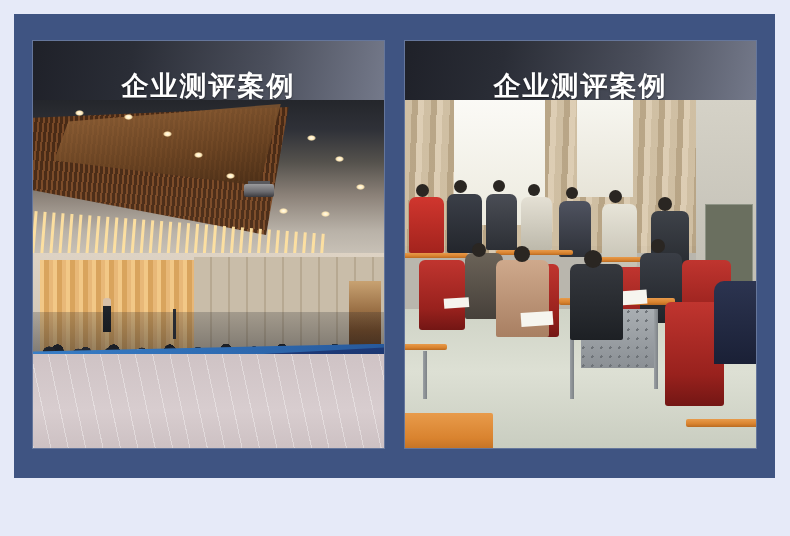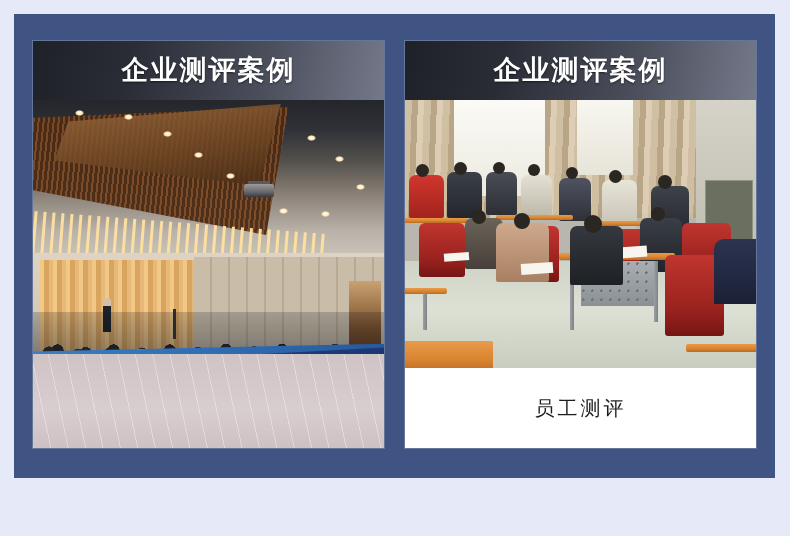--- a/index.html
+++ b/index.html
@@ -44,21 +44,21 @@
     box-shadow: 0 0 0 1px rgba(255,255,255,0.20);
   }
 
   
   .banner {
     position: relative;
     height: 59px;
     flex: 0 0 59px;
     background: linear-gradient(100deg, #1f2129 0%, #2a2d36 28%, #4b4f5c 66%, #74798a 100%);
     display: flex;
-    align-items: center;
+    align-items: flex-end;
     justify-content: center;
     overflow: hidden;
   }
   .banner-title {
     color: #ffffff;
     font-size: 27px;
     font-weight: bold;
     letter-spacing: 2px;
     line-height: 1;
     text-shadow: 0 1px 2px rgba(0,0,0,0.55);
@@ -391,19 +391,16 @@
 
         <div class="chair" style="left:74%;top:58%;width:17%;height:30%;"></div>
         <div class="person" style="right:-1%;top:52%;width:13%;height:24%;background:linear-gradient(180deg,#2c3450 0%,#1a2036 100%);border-radius:10px 0 0 0;"></div>
 
         <div class="desk" style="left:-4%;top:70%;width:16%;height:6px;"></div>
         <div class="desk-leg" style="left:5%;top:72%;width:4px;height:14%;"></div>
         <div class="desk" style="left:-2%;bottom:-2%;width:27%;height:12%;"></div>
         <div class="desk" style="right:-2%;bottom:6%;width:22%;height:8px;"></div>
       </div>
 
-      <div class="caption">
-        <span class="caption-text">员工测评</span>
-      </div>
     </div>
 
   </div>
 </div>
 
 </body></html>

